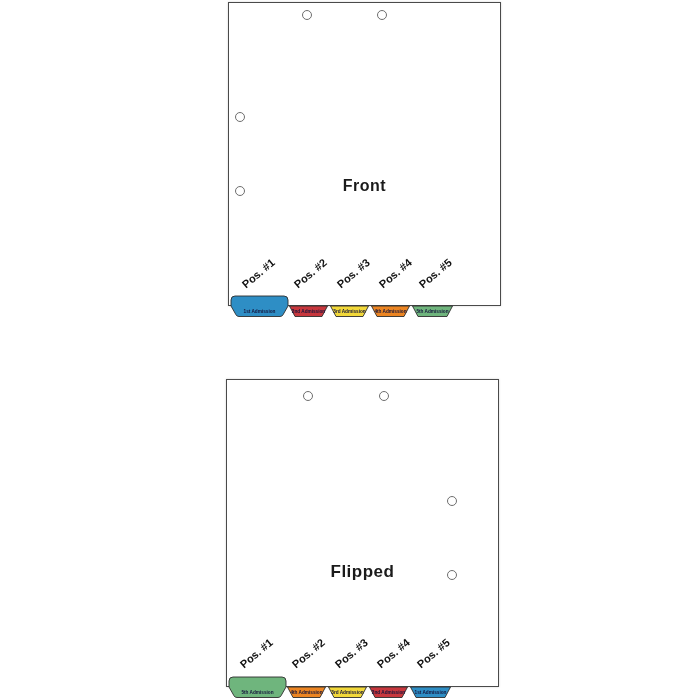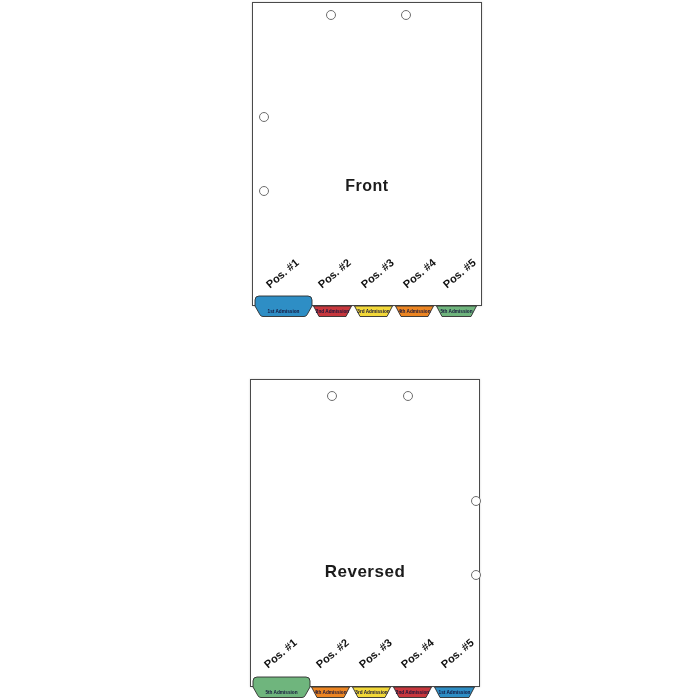--- a/index.html
+++ b/index.html
@@ -3,24 +3,23 @@
 <meta charset="utf-8">
 <style>
   html,body{margin:0;padding:0;}
   body{
     width:700px;height:700px;background:#ffffff;
     font-family:"Liberation Sans", sans-serif;
     position:relative;overflow:hidden;
   }
   .canvas{position:absolute;left:0;top:0;width:700px;height:700px;background:#ffffff;}
   .sheet{
-    position:absolute;width:230px;background:#ffffff;
+    position:absolute;width:273px;background:#ffffff;
     border:1px solid #4a4a4a;box-sizing:border-box;
     box-shadow:0 0 2px rgba(0,0,0,0.18);
-    margin-left:24px;
   }
   .sheet-front{left:228px;top:2px;height:304px;}
   .sheet-back{left:226px;top:379px;height:308px;}
   .hole{
     position:absolute;width:8px;height:8px;border-radius:50%;
     background:#ffffff;border:1.3px solid #6e6e6e;box-sizing:content-box;
   }
   .center-label{
     position:absolute;left:0;width:100%;text-align:center;
     font-weight:bold;font-size:16px;color:#1b1b1b;letter-spacing:0.5px;
@@ -76,21 +75,21 @@
     </svg>
   </div>
 
   <div class="sheet sheet-back">
     <span class="hole" style="left:76px;top:11px;"></span>
     <span class="hole" style="left:152px;top:11px;"></span>
     <span class="hole" style="left:220px;top:116px;"></span>
     <span class="hole" style="left:220px;top:190px;"></span>
 
     <div class="center-label two-line" style="top:182px;">
-      <div>Reversed</div>
+      <div>Flipped</div>
     </div>
 
     <span class="pos-label pos-1">Pos. #1</span>
     <span class="pos-label pos-2">Pos. #2</span>
     <span class="pos-label pos-3">Pos. #3</span>
     <span class="pos-label pos-4">Pos. #4</span>
     <span class="pos-label pos-5">Pos. #5</span>
 
     <svg class="tabs-svg" viewBox="0 0 237 28">
       <path class="tab-shape" d="M3,7 Q3,3 7,3 L56,3 Q60,3 60,7 L60,13 L55,21.8 Q54.2,23.5 52,23.5 L11,23.5 Q8.8,23.5 8,21.8 L3,13 Z" fill="#6fb57d"></path>

